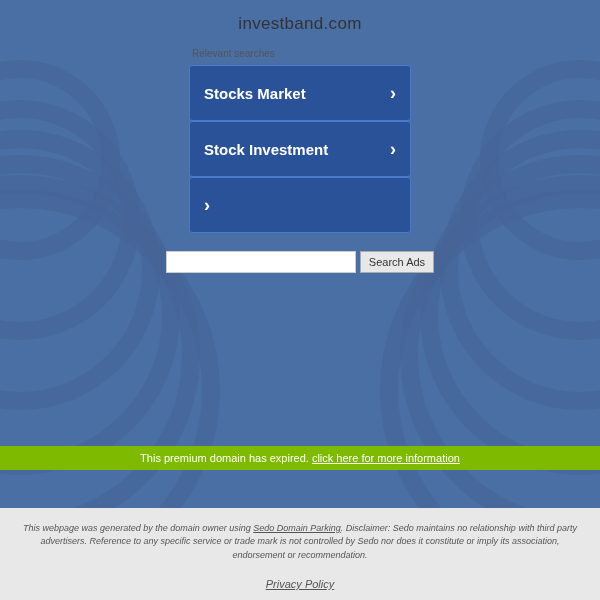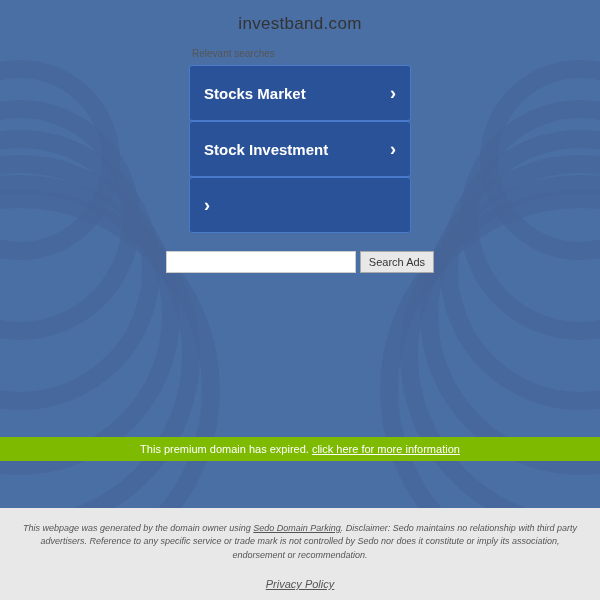--- a/index.html
+++ b/index.html
@@ -124,21 +124,21 @@
       padding: 4px 8px;
       background: #e8e8e8;
       border: 1px solid #aaa;
       font-size: 11px;
       cursor: pointer;
       color: #333;
     }
 
     .expired-banner {
       position: absolute;
-      bottom: 139px;
+      bottom: 130px;
       left: 0;
       right: 0;
       background-color: #7dba00;
       color: #fff;
       font-size: 11px;
       text-align: center;
       padding: 6px 10px;
       z-index: 10;
     }
 

